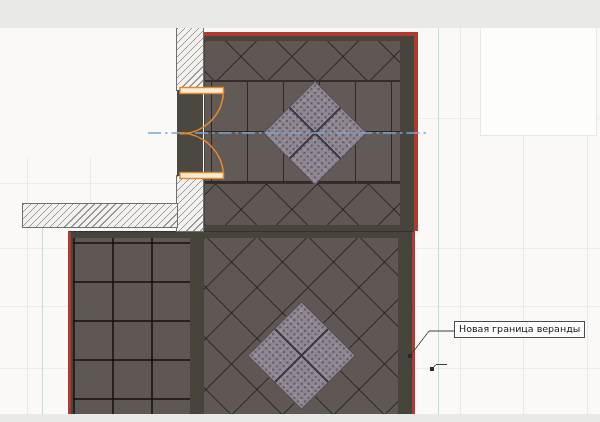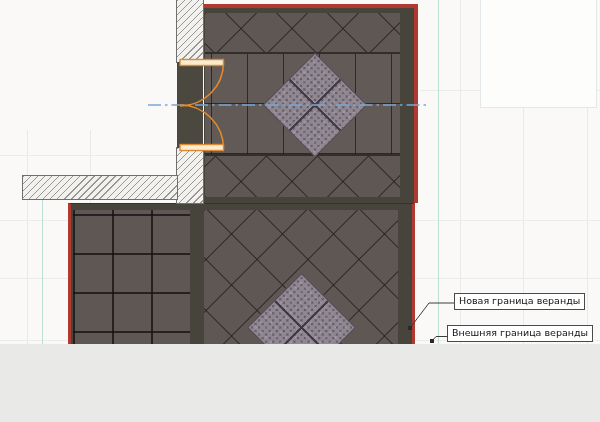--- a/index.html
+++ b/index.html
@@ -1,19 +1,20 @@
 <!DOCTYPE html>
 <html><head>
 <meta charset="utf-8">
 <style>
   html,body{margin:0;padding:0;background:#e9e9e7;}
   .stage{
-    position:relative; width:600px; height:344px; overflow:hidden;
+    position:relative; width:600px; height:386px; overflow:hidden;
     background:#faf9f7;
     font-family:"DejaVu Sans", sans-serif;
+    margin-top:28px;
   }
   .stage *{box-sizing:border-box;}
 
   
   .vline{position:absolute;width:1px;background:#e9e9e5;top:0;height:422px;}
   .hline{position:absolute;height:1px;background:#ececea;left:0;width:600px;}
   .guide{background:#bcdfd8;}
 
   
   .white-panel{
@@ -153,17 +154,14 @@
       <polyline points="454,303 429,303 410,328"></polyline>
       <polyline points="447,336.5 436,336.5 432,341"></polyline>
     </g>
     <rect x="408" y="326" width="4" height="4" fill="#2a2a2a"></rect>
     <rect x="430" y="339" width="4" height="4" fill="#2a2a2a"></rect>
   </svg>
 
   <div class="callout callout-new">
     <span>Новая граница веранды</span>
   </div>
-  <div class="callout callout-outer">
-    <span>Внешняя граница веранды</span>
-  </div>
 
 </div>
 
 </body></html>

